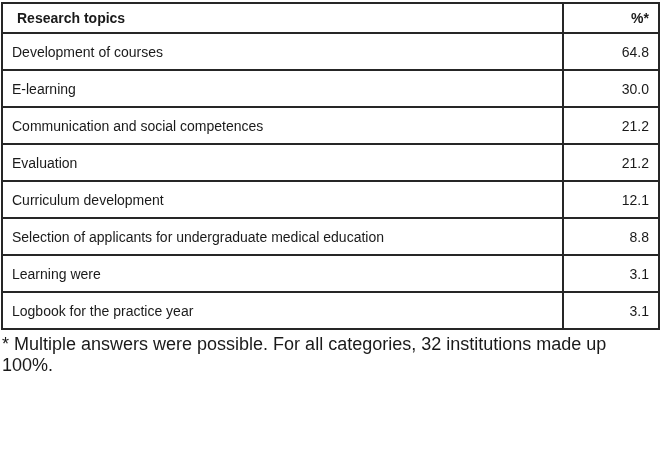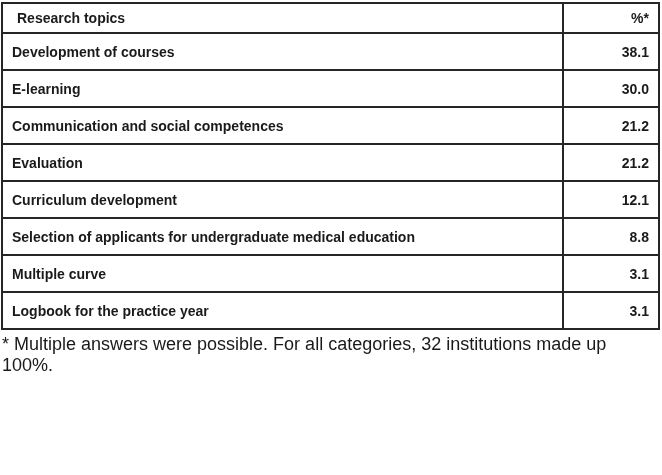--- a/index.html
+++ b/index.html
@@ -36,42 +36,42 @@
     text-align: left;
     padding-left: 14px;
   }
   .research-table th.pct-col,
   .research-table td.pct-cell {
     text-align: right;
     width: 71px;
   }
   .research-table td {
     height: 35px;
-    font-weight: bold;
+    font-weight: normal;
   }
   .footnote {
     margin: 4px 0 0 1px;
     font-size: 18px;
     color: #1a1a1a;
   }
 </style>
 </head>
 <body>
 
 <table class="research-table">
   <thead>
     <tr>
       <th>Research topics</th>
       <th class="pct-col">%*</th>
     </tr>
   </thead>
   <tbody>
     <tr>
       <td>Development of courses</td>
-      <td class="pct-cell">38.1</td>
+      <td class="pct-cell">64.8</td>
     </tr>
     <tr>
       <td>E-learning</td>
       <td class="pct-cell">30.0</td>
     </tr>
     <tr>
       <td>Communication and social competences</td>
       <td class="pct-cell">21.2</td>
     </tr>
     <tr>
@@ -80,21 +80,21 @@
     </tr>
     <tr>
       <td>Curriculum development</td>
       <td class="pct-cell">12.1</td>
     </tr>
     <tr>
       <td>Selection of applicants for undergraduate medical education</td>
       <td class="pct-cell">8.8</td>
     </tr>
     <tr>
-      <td>Multiple curve</td>
+      <td>Learning were</td>
       <td class="pct-cell">3.1</td>
     </tr>
     <tr>
       <td>Logbook for the practice year</td>
       <td class="pct-cell">3.1</td>
     </tr>
   </tbody>
 </table>
 
 <div class="footnote">* Multiple answers were possible. For all categories, 32 institutions made up 100%.</div>

